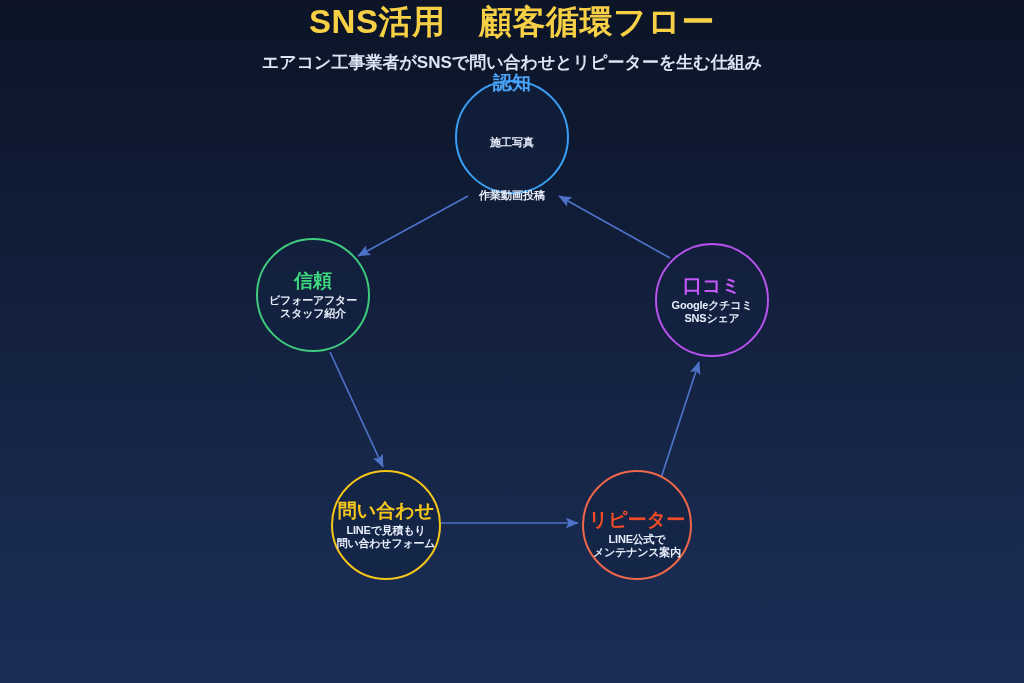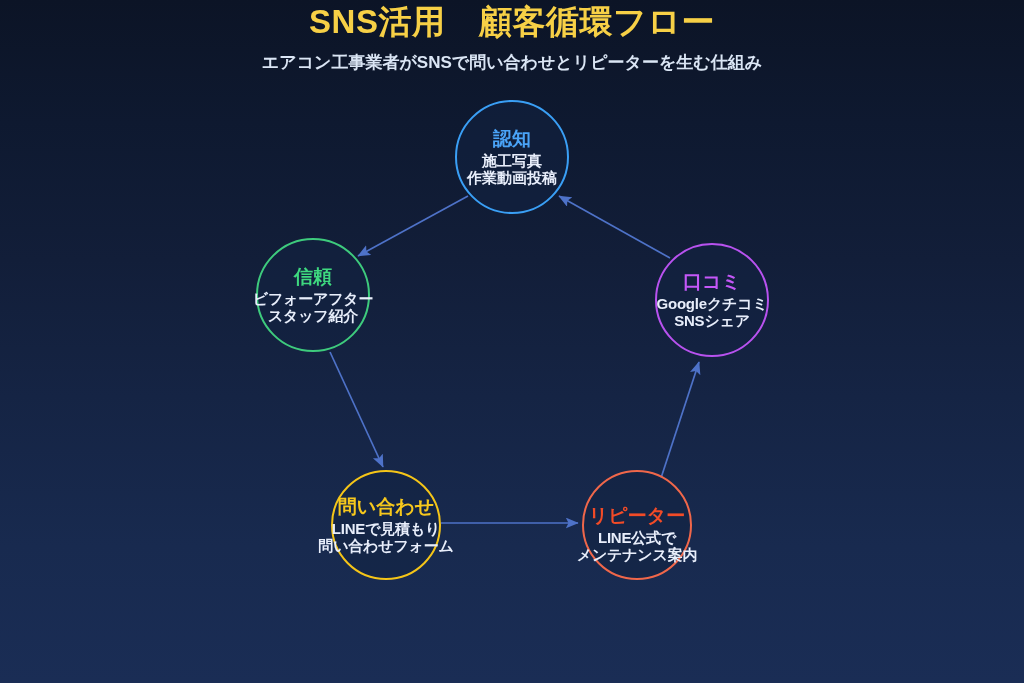--- a/index.html
+++ b/index.html
@@ -78,30 +78,31 @@
     box-sizing: border-box;
     line-height: 1.15;
   }
   .node .n-title {
     font-size: 19px;
     font-weight: bold;
     margin-bottom: 2px;
     white-space: nowrap;
   }
   .node .n-line {
-    font-size: 15px;
+    font-size: 11px;
     font-weight: bold;
     color: #e8eefb;
     white-space: nowrap;
   }
 
   #node-awareness {
-    left: 455px; top: 100px;
+    left: 455px; top: 80px;
     width: 114px; height: 114px;
     border: 2.5px solid #3a9ff5;
+    gap: 40px;
   }
   #node-awareness .n-title { color: #4aa3f7; }
 
   #node-trust {
     left: 256px; top: 238px;
     width: 114px; height: 114px;
     border: 2.5px solid #3ecb7d;
   }
   #node-trust .n-title { color: #3ed97f; }
 

